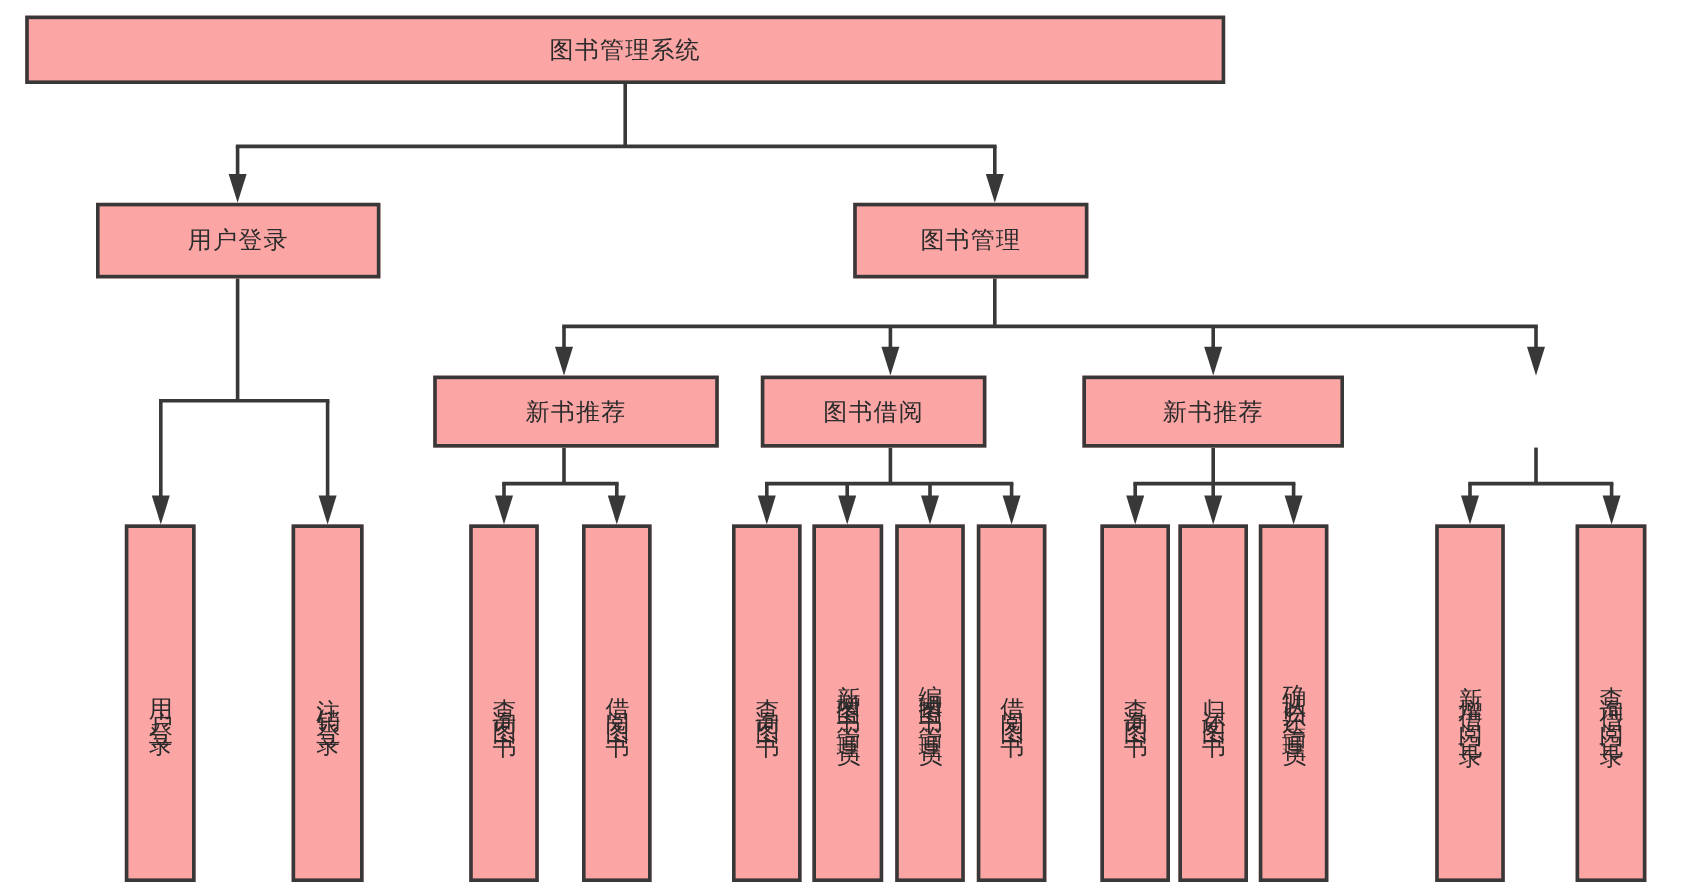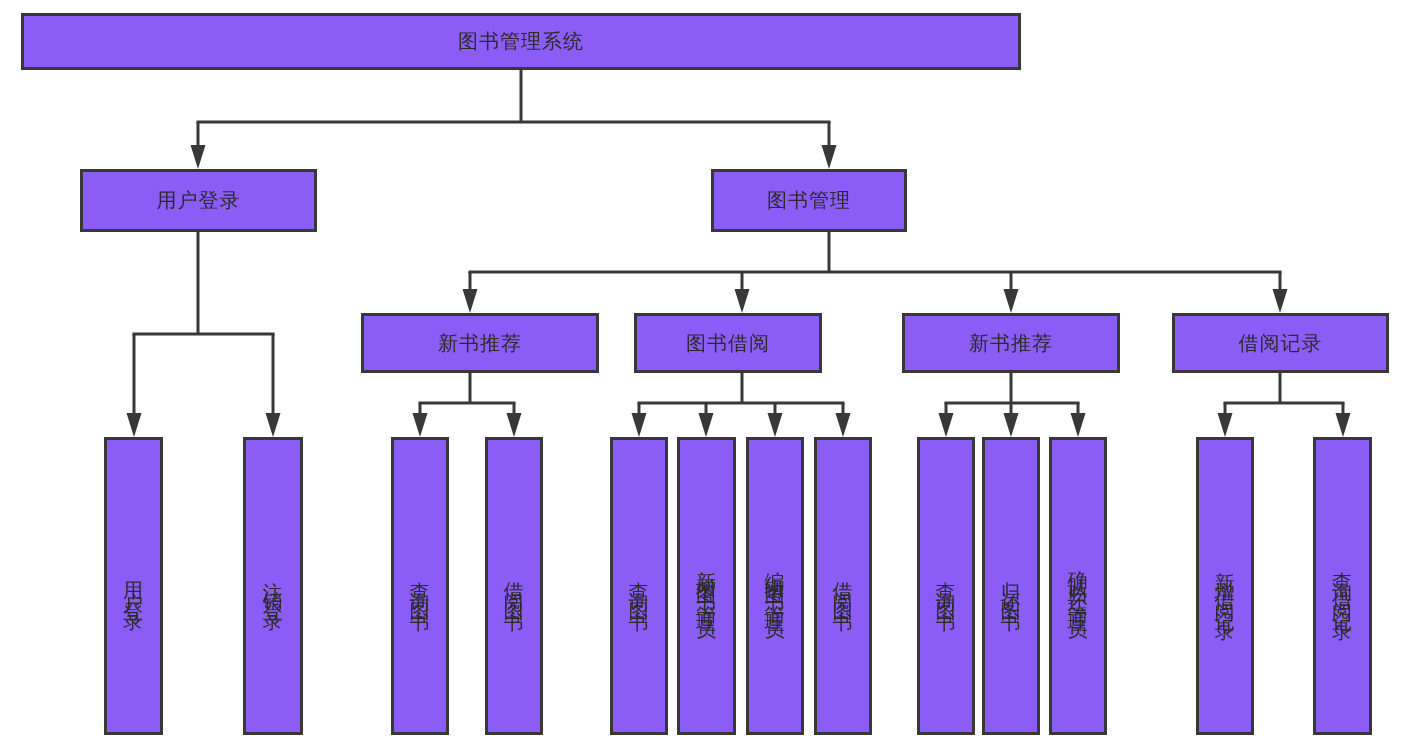--- a/index.html
+++ b/index.html
@@ -21,21 +21,21 @@
     left: 0;
     top: 0;
     width: 1405px;
     height: 747px;
     pointer-events: none;
   }
   .node {
     position: absolute;
     box-sizing: border-box;
     border: 3px solid #383838;
-    background: #8b5cf6;
+    background: #fca5a5;
     display: flex;
     align-items: center;
     justify-content: center;
     font-size: 20px;
     letter-spacing: 1px;
     color: #2b2b2b;
     white-space: nowrap;
   }
   .leaf {
     writing-mode: vertical-rl;
@@ -144,23 +144,20 @@
 
   <div class="node" style="left:361px; top:313px; width:238px; height:60px;">
     <span>新书推荐</span>
   </div>
   <div class="node" style="left:634px; top:313px; width:188px; height:60px;">
     <span>图书借阅</span>
   </div>
   <div class="node" style="left:902px; top:313px; width:218px; height:60px;">
     <span>新书推荐</span>
   </div>
-  <div class="node" style="left:1172px; top:313px; width:217px; height:60px;">
-    <span>借阅记录</span>
-  </div>
 
   <div class="node leaf" style="left:104px; top:437px; width:59px; height:298px;">
     <span>用户登录</span>
   </div>
   <div class="node leaf" style="left:243px; top:437px; width:60px; height:298px;">
     <span>注销登录</span>
   </div>
 
   <div class="node leaf" style="left:391px; top:437px; width:58px; height:298px;">
     <span>查询图书</span>

